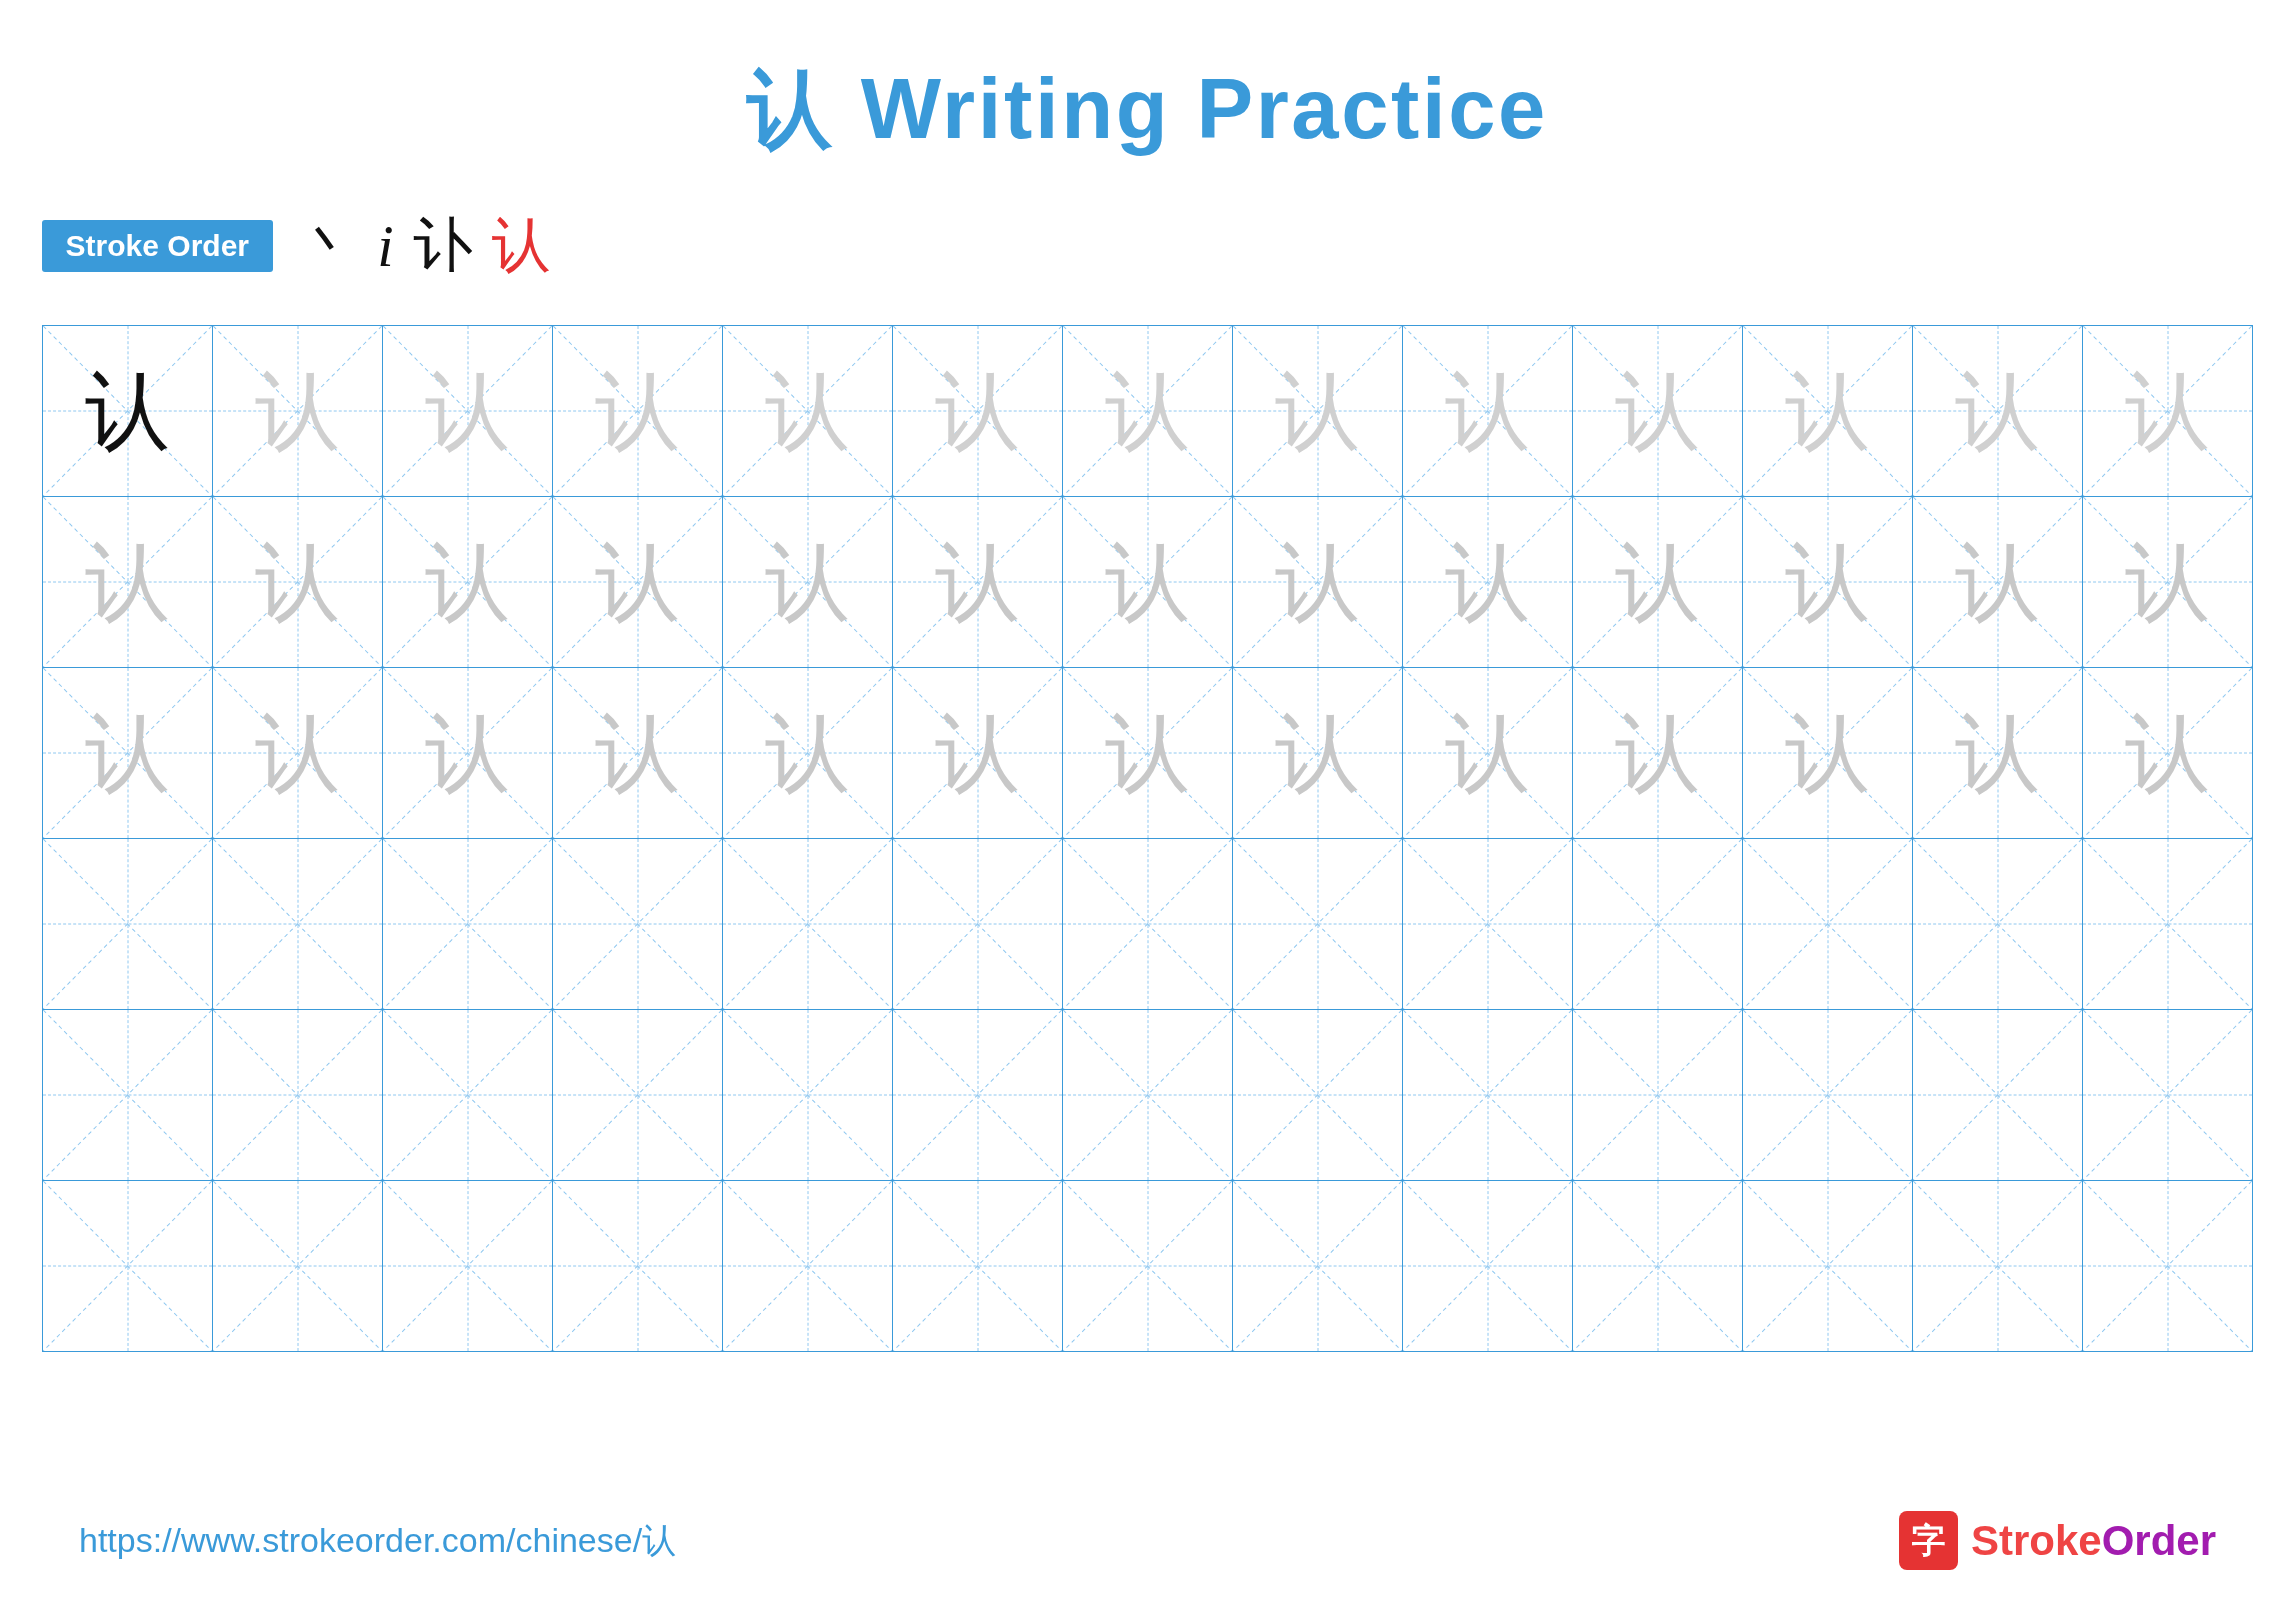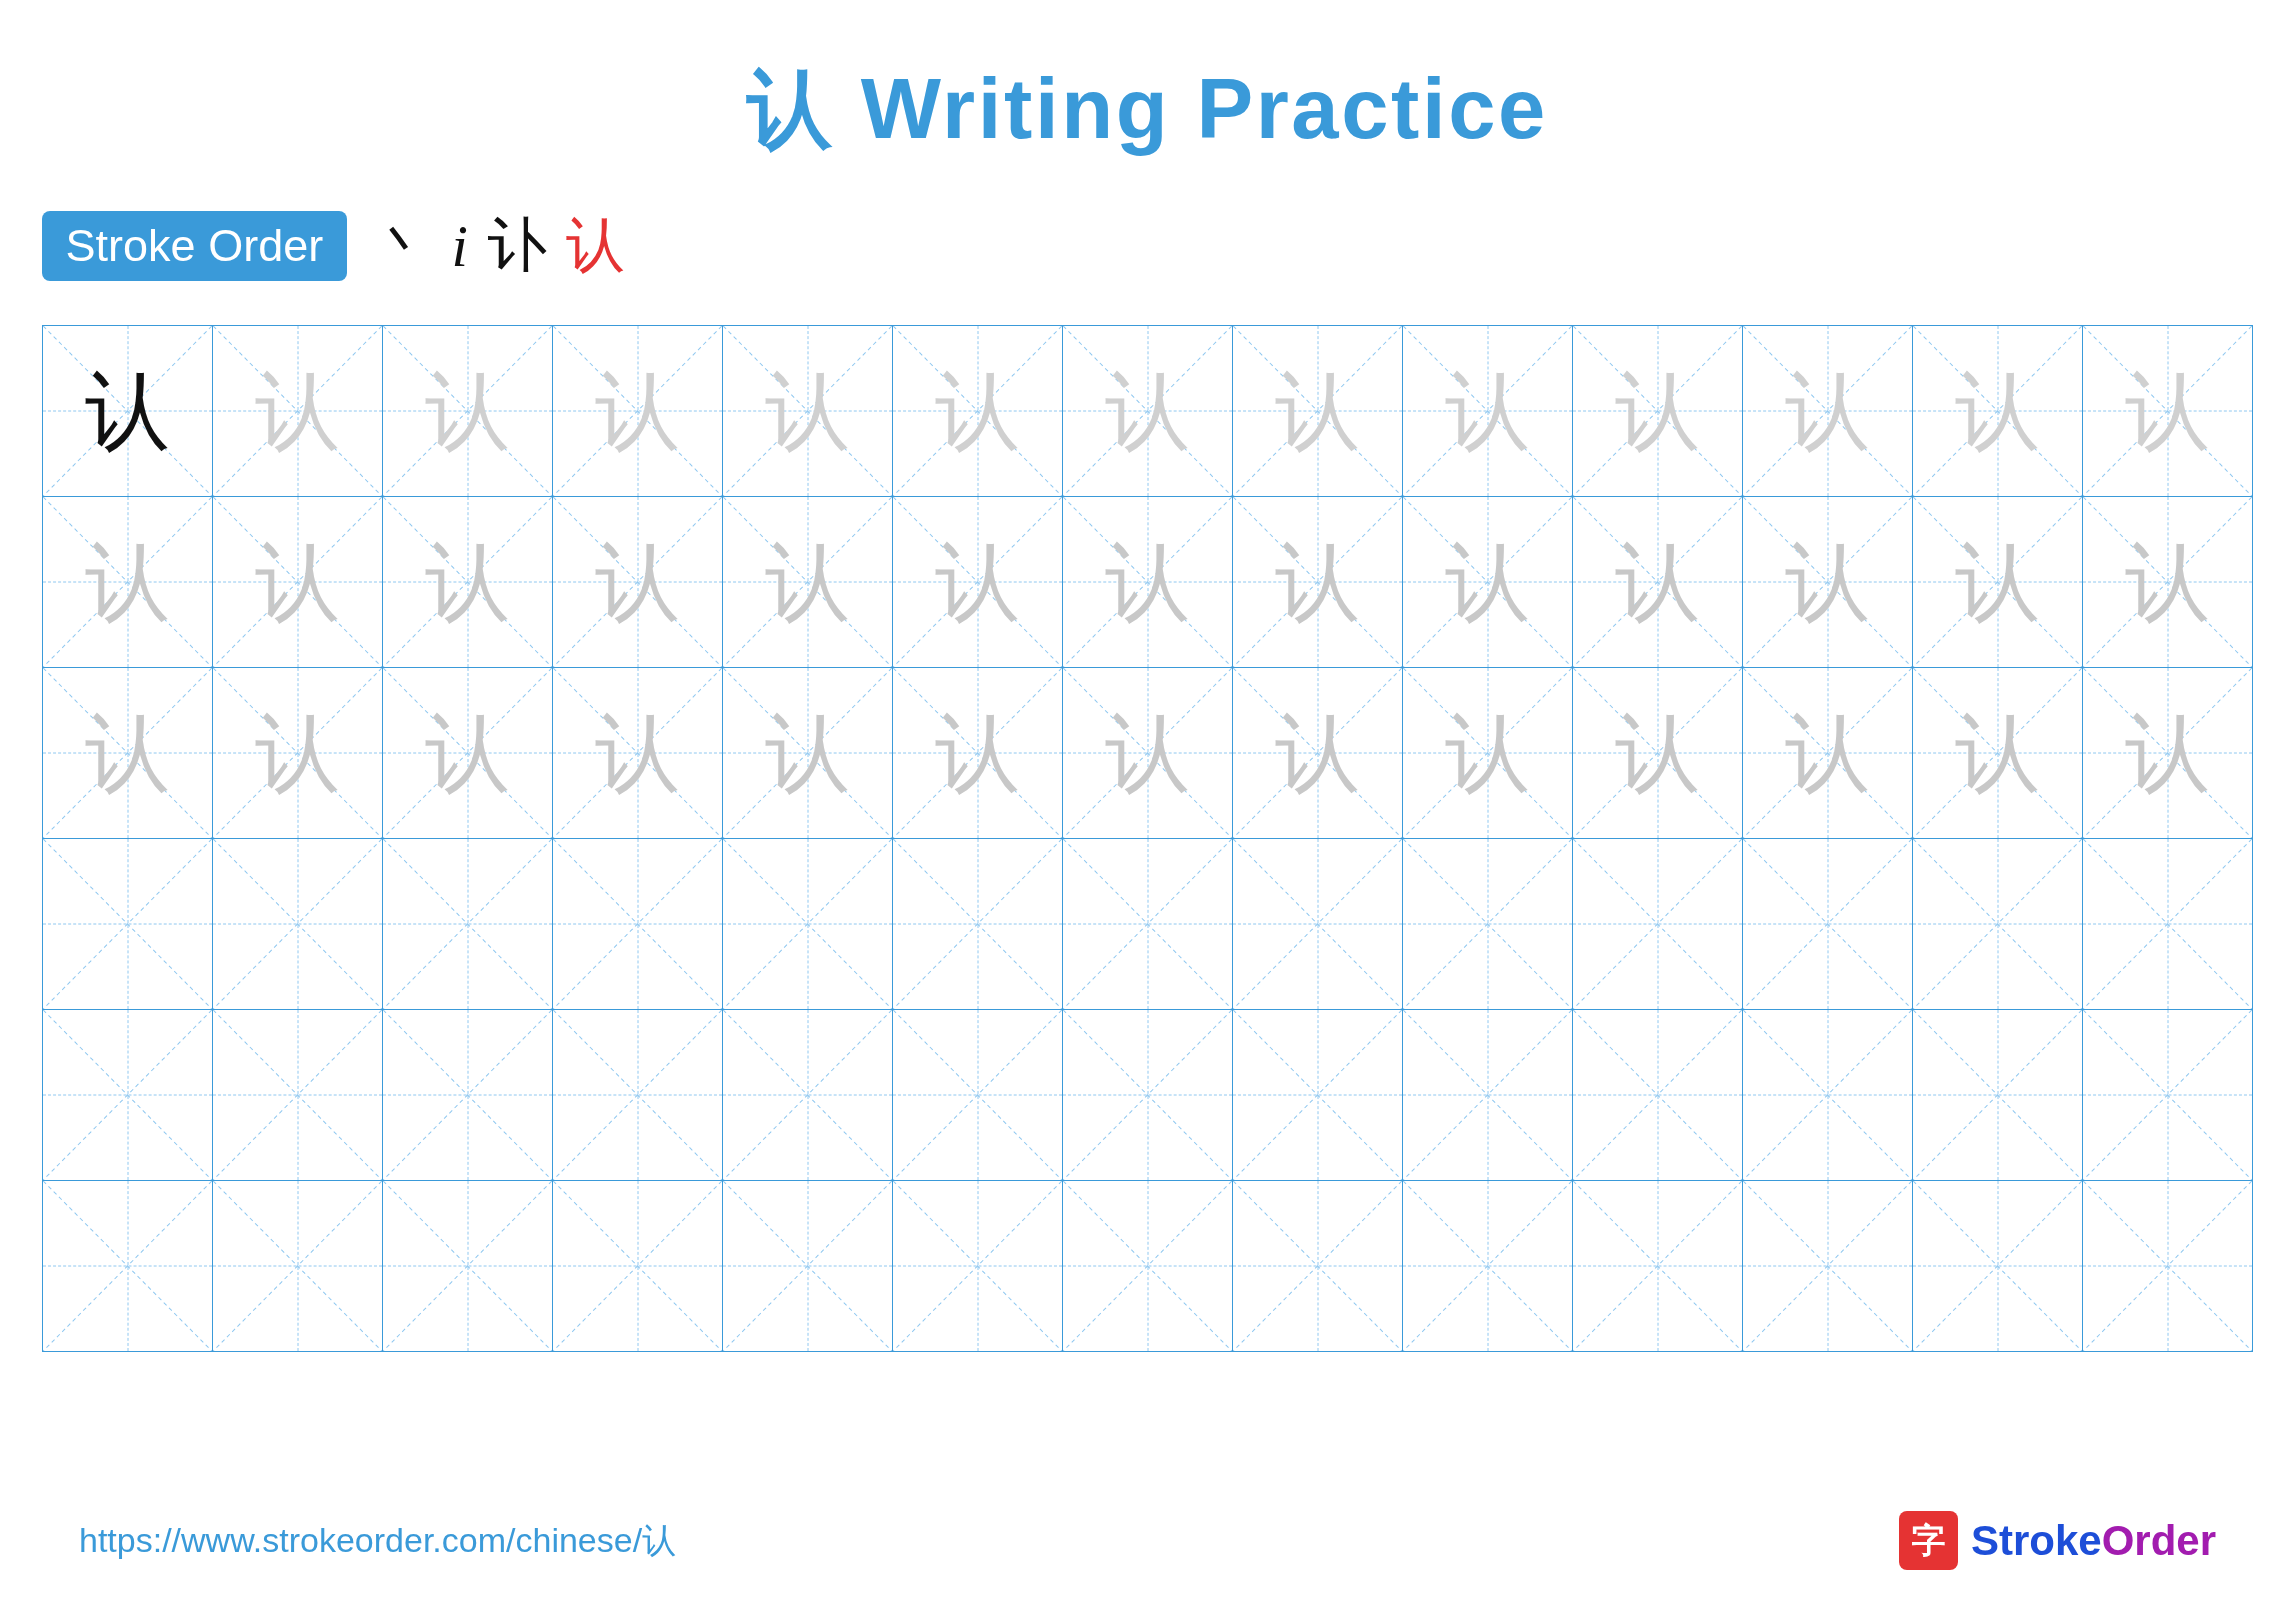--- a/index.html
+++ b/index.html
@@ -34,24 +34,24 @@
     .stroke-order-row {
       display: flex;
       align-items: center;
       gap: 26px;
       margin-bottom: 39px;
     }
 
     .stroke-order-badge {
       background: #3a9ad9;
       color: #fff;
-      font-size: 45px;
-      font-weight: normal;
+      font-size: 30px;
+      font-weight: bold;
       padding: 9.2px 23.6px;
-      border-radius: 8px;
+      border-radius: 3px;
     }
 
     .stroke-chars {
       display: flex;
       align-items: center;
       gap: 19.6px;
     }
 
     .stroke-char {
       font-size: 59px;
@@ -789,18 +789,18 @@
         </div>
       </div>
     </div>
 
   <div class="footer">
     <div class="footer-url">https://www.strokeorder.com/chinese/认</div>
     <div class="footer-logo">
       <div class="footer-logo-icon">
         <span>字</span>
       </div>
-      <div class="footer-logo-text"><span style="color:#1d4ed8;">Stroke</span><span style="color:#a21caf;margin-top:12px;">Order</span></div>
+      <div class="footer-logo-text"><span style="color:#ef4444;">Stroke</span><span style="color:#a21caf;margin-top:12px;">Order</span></div>
     </div>
   </div>
 
 </div>
 
 
 </body></html>

